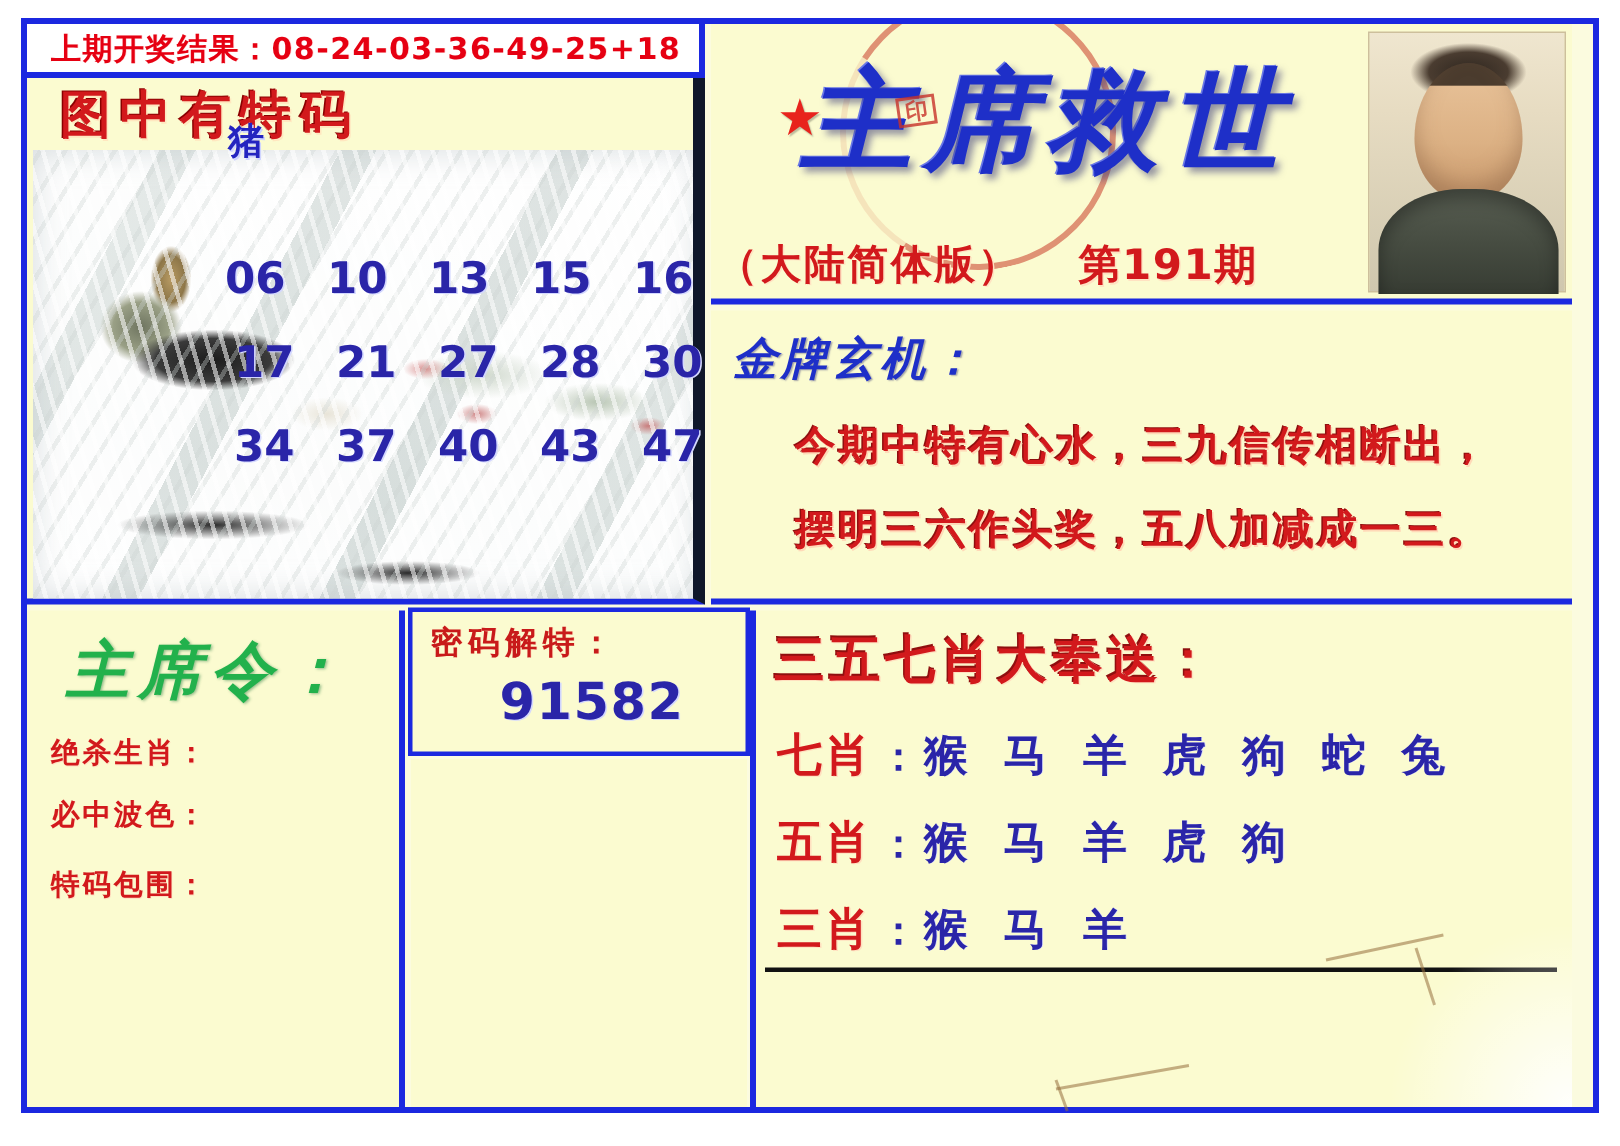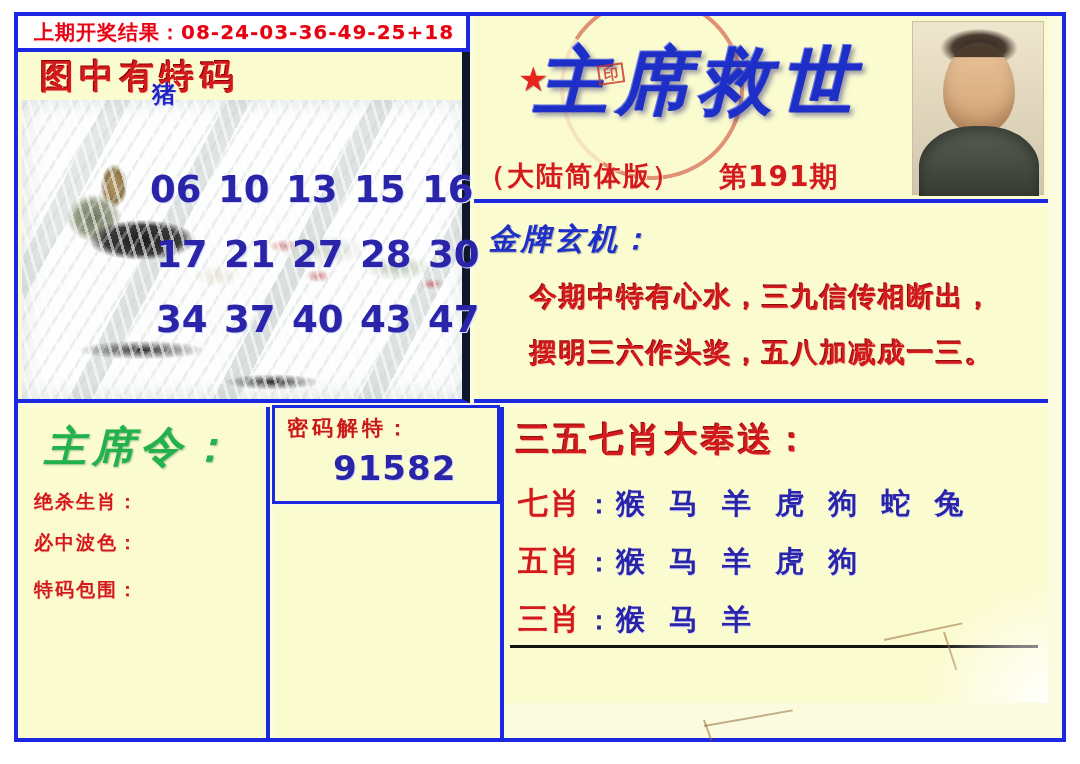--- a/index.html
+++ b/index.html
@@ -222,21 +222,21 @@
     font-weight:bold;font-size:25px;color:#2424c0;
     letter-spacing:3px;white-space:nowrap;
     text-shadow:1px 1px 0 #cfd4ff;z-index:6;
   }
   #number-grid{
     position:absolute;left:150px;top:168px;width:300px;
     z-index:6;
   }
   .num-row{display:flex;gap:28px;margin-bottom:22px;}
   .num{
-    font-weight:bold;font-size:37px;color:#2a25a8;
+    font-weight:bold;font-size:29px;color:#2a25a8;
     width:40px;text-align:center;
     text-shadow:1px 1px 0 #d3d7ff;
   }
   .num-row.indent{padding-left:6px;}
 
   
   #code-box{
     position:absolute;left:272px;top:405px;width:228px;height:99px;
     background:#fbfbd0;
     border:3px solid #1b28e0;
@@ -256,21 +256,21 @@
     text-shadow:1px 1px 0 #d3d7ff;
   }
   
   #code-gap{
     position:absolute;left:274px;top:506px;width:224px;height:232px;
     background:#fbfbd0;
   }
 
   
   #zodiac-panel{
-    position:absolute;left:504px;top:407px;width:544px;height:296px;
+    position:absolute;left:504px;top:407px;width:544px;height:331px;
     background:#fbfbd0;
     box-sizing:border-box;
   }
   #zodiac-vrule{
     position:absolute;left:500px;top:407px;width:4px;height:331px;background:#1b28e0;
   }
   #zodiac-title{
     position:absolute;left:12px;top:10px;
     font-family:"DejaVu Serif","Liberation Serif",serif;
     font-weight:bold;font-size:34px;color:#d2191c;

